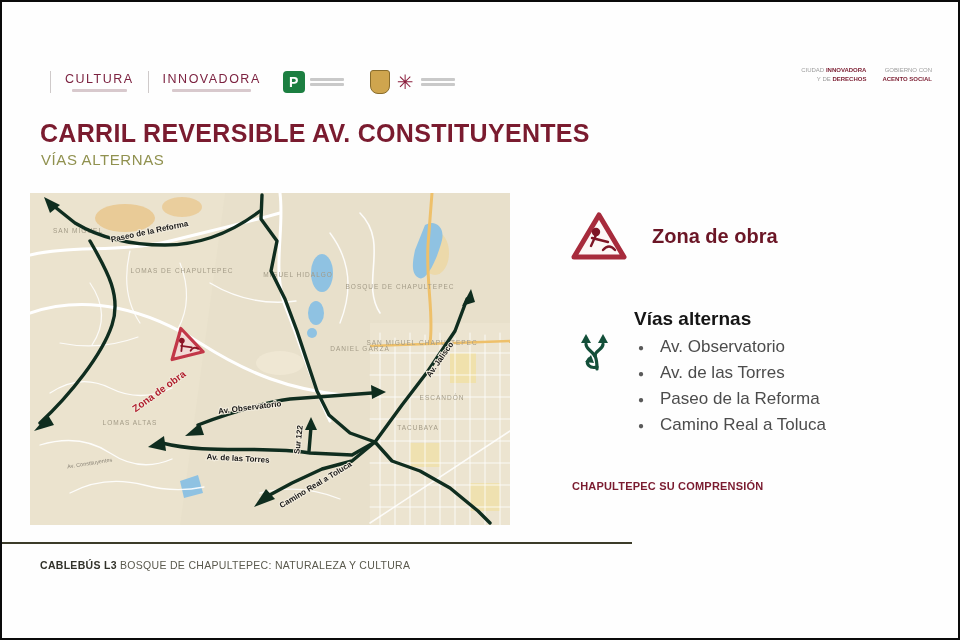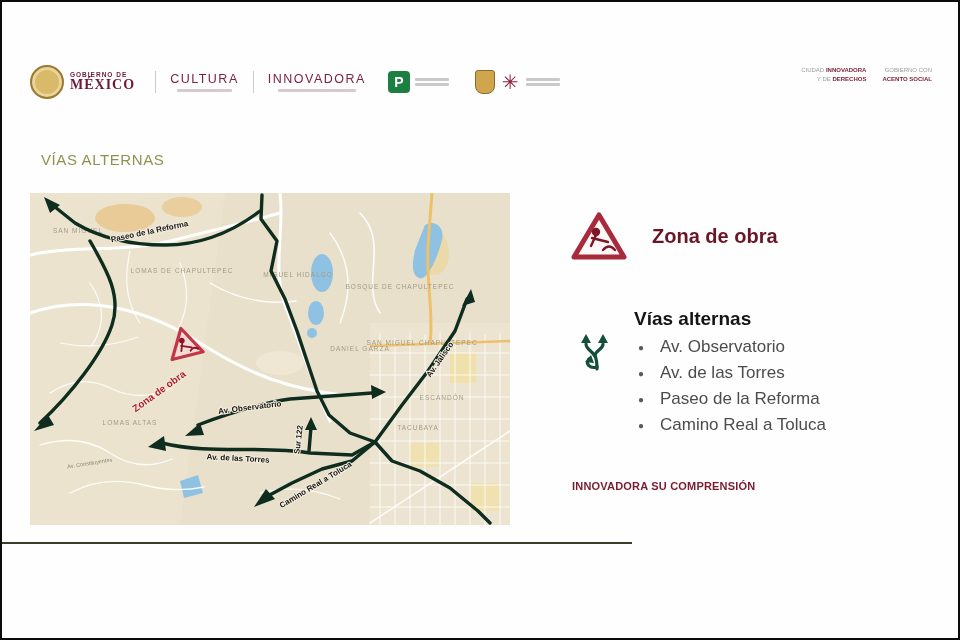--- a/index.html
+++ b/index.html
@@ -63,27 +63,20 @@
   .marker-lbl{font-family:"Liberation Sans",sans-serif;font-size:10px;font-weight:bold;fill:#b01f2e;
               stroke:#f2ecdd;stroke-width:1.6px;paint-order:stroke;}
 </style>
 </head>
 <body>
 
 <div class="stage">
   <div class="frame"></div>
 
   <div class="header">
-    <div class="logo-gob">
-      <div class="seal"></div>
-      <div class="gob-txt">
-        <div class="gob-l1">GOBIERNO DE</div>
-        <div class="gob-l2">MÉXICO</div>
-      </div>
-    </div>
     <div class="hdr-div" style="margin-left:20px;"></div>
     <div class="wordmark">
       <span>CULTURA</span>
       <div class="sub"></div>
     </div>
     <div class="hdr-div"></div>
     <div class="wordmark">
       <span>INNOVADORA</span>
       <div class="sub"></div>
     </div>
@@ -107,20 +100,21 @@
         <span>CIUDAD </span><b>INNOVADORA</b><br>
         <span>Y DE </span><b>DERECHOS</b>
       </div>
       <div>
         <span>GOBIERNO CON</span><br>
         <b>ACENTO SOCIAL</b>
       </div>
     </div>
   </div>
 
+  <div class="title">CARRIL REVERSIBLE AV. CONSTITUYENTES</div>
   <div class="subtitle">VÍAS ALTERNAS</div>
 
   <div class="map">
     <svg width="480" height="332" viewBox="0 0 480 332" xmlns="http://www.w3.org/2000/svg">
 
       <rect x="0" y="0" width="480" height="332" fill="#e8e0cb"></rect>
       <path d="M0,0 L195,0 L150,332 L0,332 Z" fill="#ebe3ce"></path>
       <rect x="340" y="130" width="140" height="202" fill="#ece4d0"></rect>
 
       <ellipse cx="95" cy="25" rx="30" ry="14" fill="#e9c489" opacity="0.8"></ellipse>
@@ -251,16 +245,19 @@
       <div class="vias-title">Vías alternas</div>
       <ul class="vias-list">
         <li>Av. Observatorio</li>
         <li>Av. de las Torres</li>
         <li>Paseo de la Reforma</li>
         <li>Camino Real a Toluca</li>
       </ul>
     </div>
   </div>
 
-  <div class="thanks">INNOVADORA SU COMPRENSIÓN</div>
+  <div class="thanks">CHAPULTEPEC SU COMPRENSIÓN</div>
 
   <div class="footer-line"></div>
+  <div class="footer-text">
+    <b>CABLEBÚS L3</b><span> BOSQUE DE CHAPULTEPEC: NATURALEZA Y CULTURA</span>
+  </div>
 </div>
 
 </body></html>

